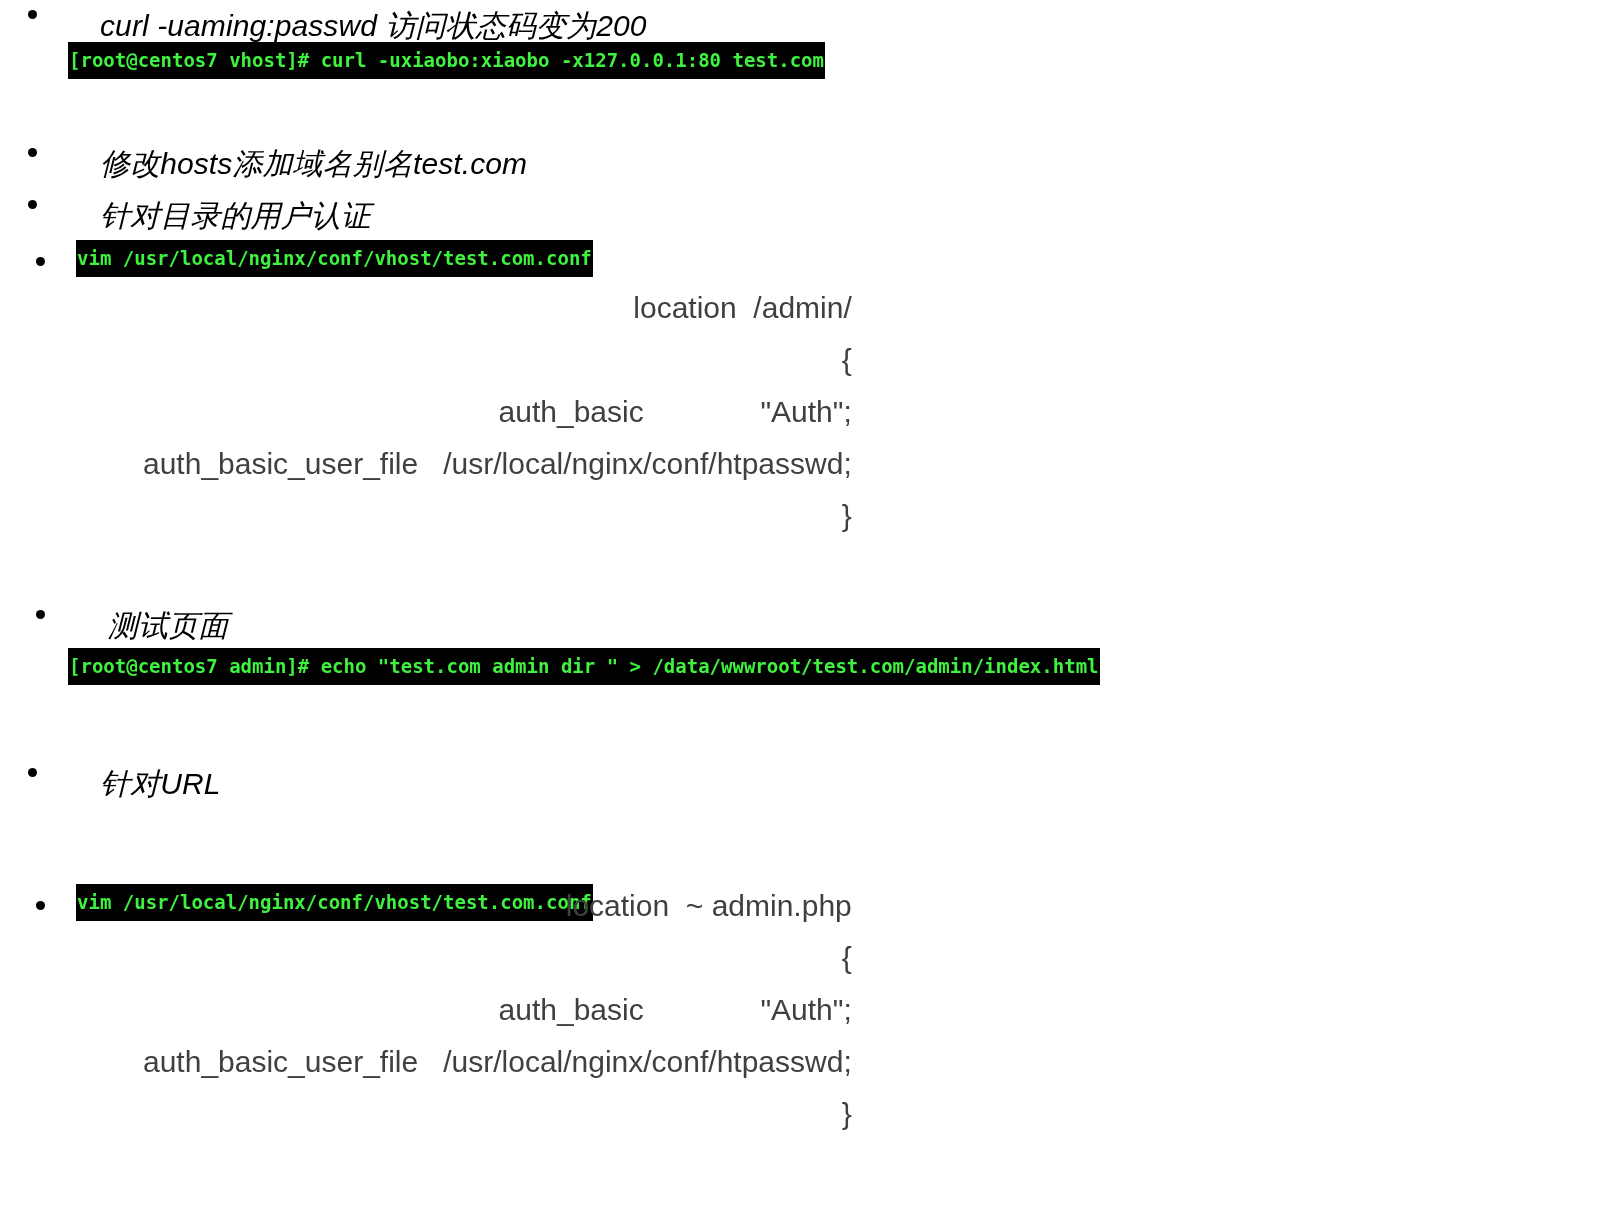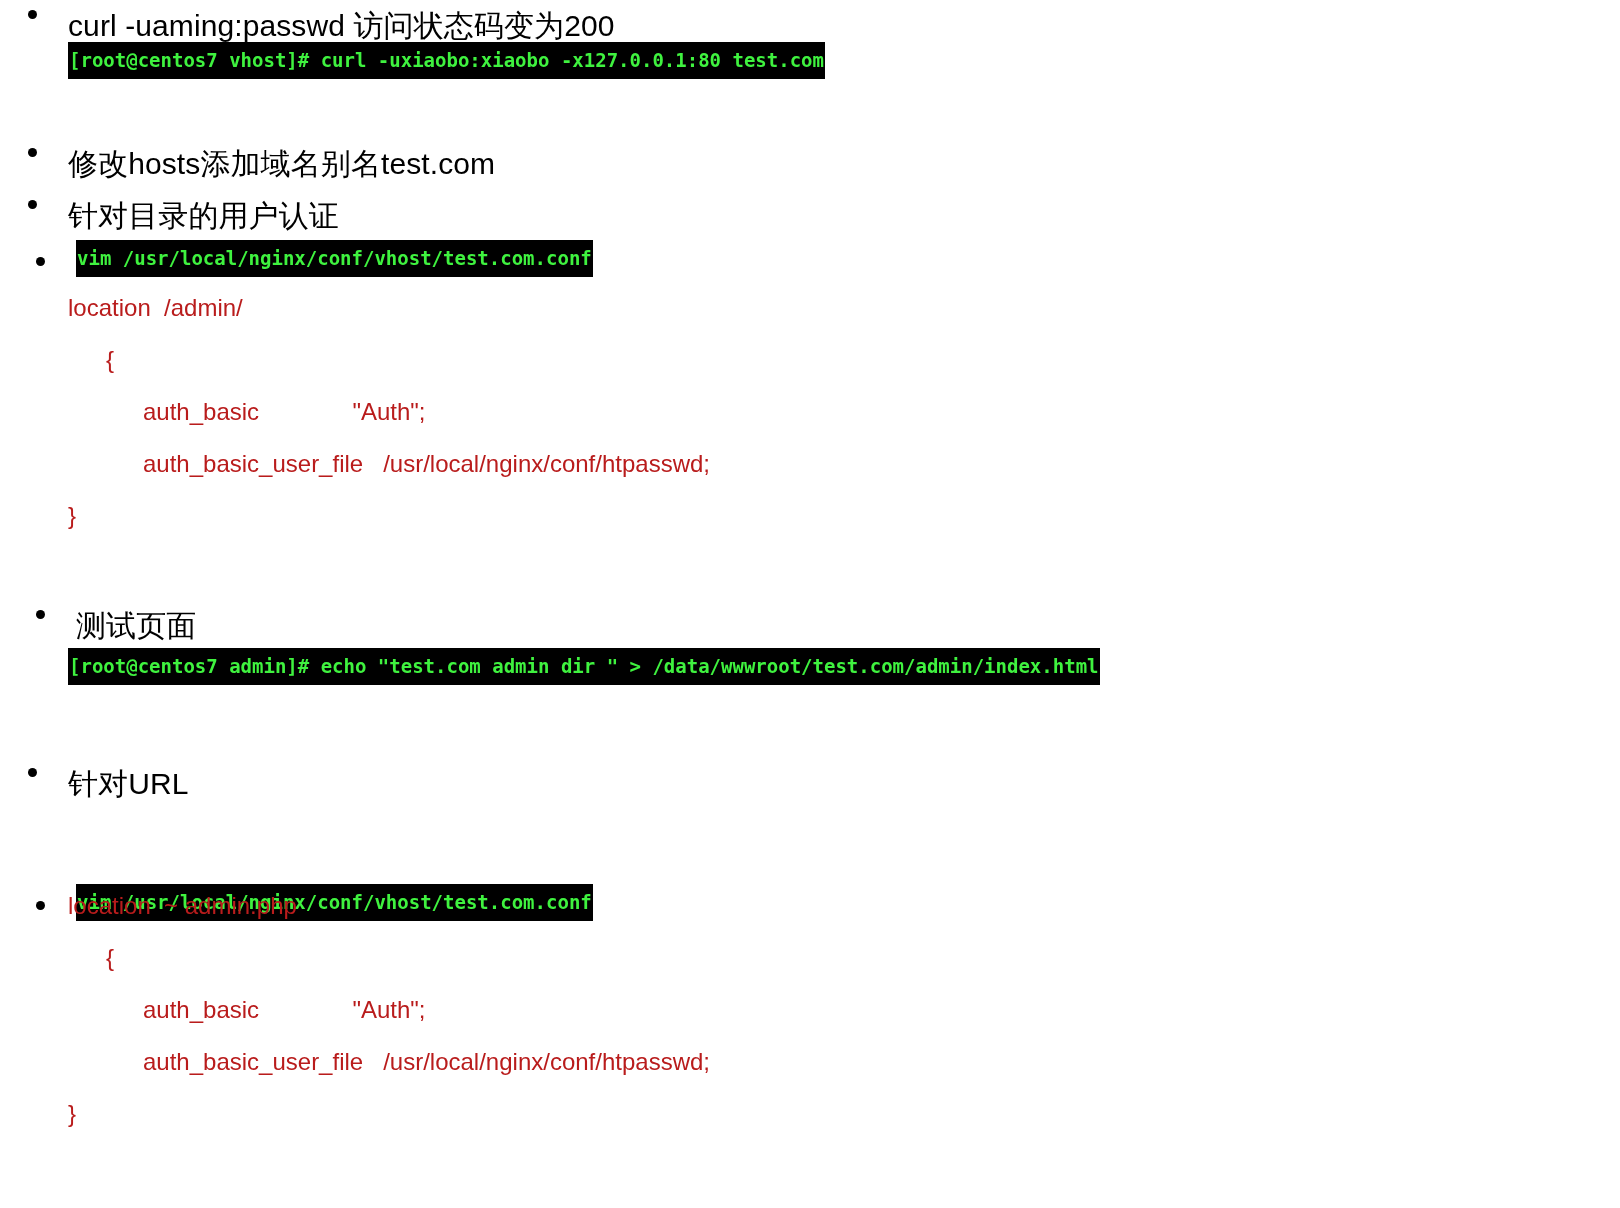--- a/index.html
+++ b/index.html
@@ -20,22 +20,23 @@
   .slide {
     position: relative;
     width: 1620px;
     height: 1208px;
     box-sizing: border-box;
     padding: 0;
   }
 
   .bullet-row {
     position: relative;
-    padding-left: 68px;
+    padding-left: 100px;
     min-height: 52px;
+    font-style: italic;
   }
 
   .bullet-row > .bullet-dot {
     position: absolute;
     left: 28px;
     top: 0.62em;
     width: 9px;
     height: 9px;
     background: #000000;
     border-radius: 50%;
@@ -65,24 +66,25 @@
   }
 
   .term-line {
     line-height: 37px;
     white-space: nowrap;
   }
 
   
   .code {
     font-family: "Liberation Sans", "DejaVu Sans", sans-serif;
-    font-size: 24px;
+    font-size: 30px;
     line-height: 52px;
     white-space: pre;
-    color: #b91c1c;
+    color: #404040;
+    text-align: right;
   }
 
   
   .blk { position: absolute; }
 
   #line-curl-note      { left: 0;   top: 0;    }
   #term-block-1        { left: 68px; top: 42px; }
 
   #line-hosts          { left: 0;   top: 138px; }
   #line-dir-auth       { left: 0;   top: 190px; }

